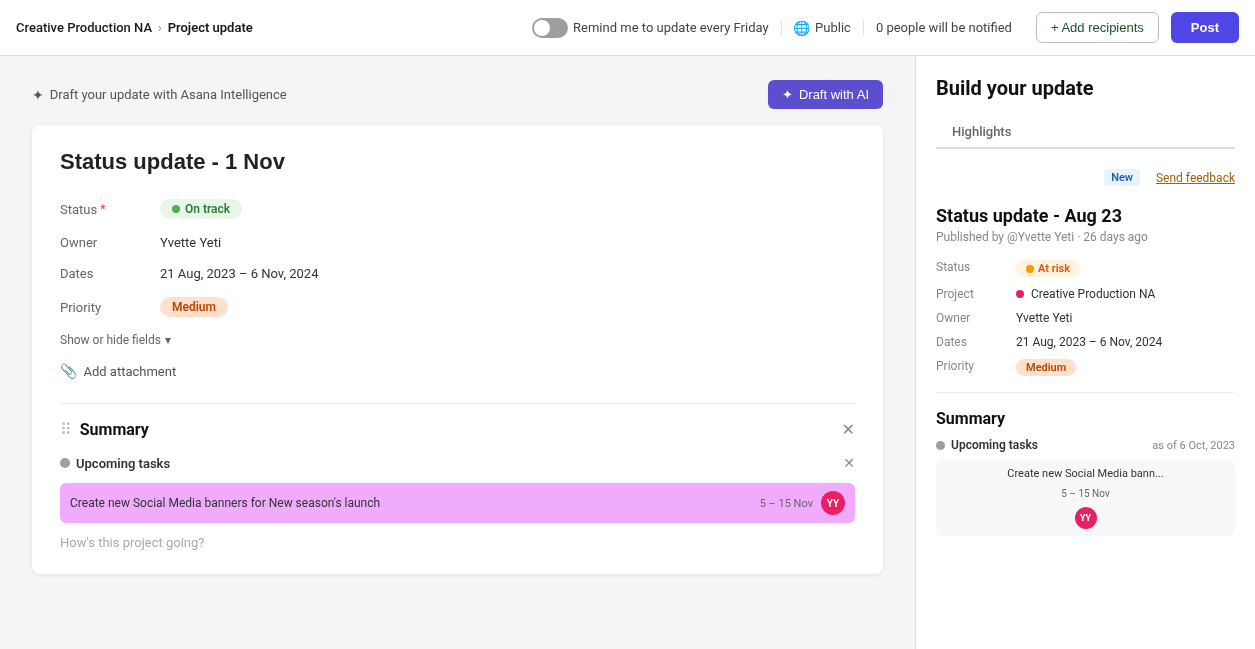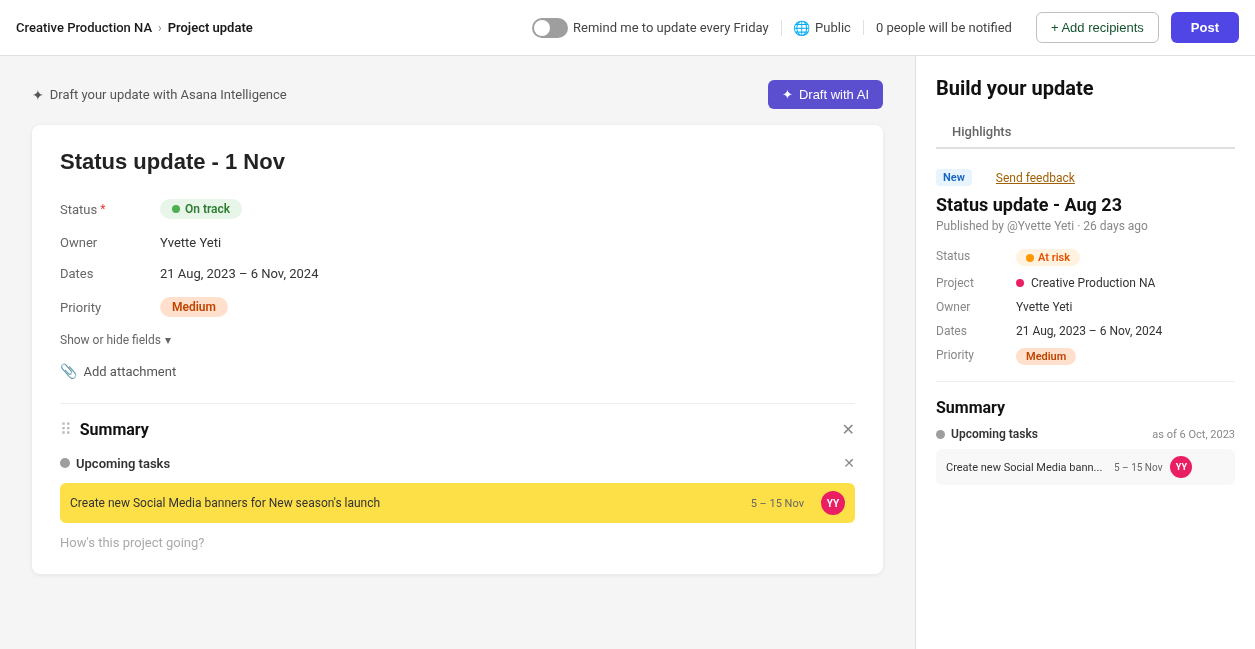--- a/index.html
+++ b/index.html
@@ -48,52 +48,52 @@
     
     .section-wrapper { margin-top: 8px; }
     .section-header { display: flex; align-items: center; gap: 8px; margin-bottom: 12px; }
     .drag-handle { color: #bbb; font-size: 16px; cursor: grab; }
     .section-title { font-size: 16px; font-weight: 700; color: #111; flex: 1; }
     .section-close { color: #888; cursor: pointer; font-size: 16px; }
     .subsection-header { display: flex; align-items: center; gap: 6px; margin-bottom: 8px; padding: 4px 0; }
     .gray-dot { width: 10px; height: 10px; border-radius: 50%; background: #9e9e9e; flex-shrink: 0; }
     .subsection-title { font-size: 13px; font-weight: 600; color: #333; flex: 1; }
     .subsection-close { color: #888; cursor: pointer; font-size: 14px; }
-    .task-row { display: flex; align-items: center; background: #fde047; border-radius: 6px; padding: 8px 10px; margin-bottom: 8px; gap: 17px; }
+    .task-row { display: flex; align-items: center; background: #f0abfc; border-radius: 6px; padding: 8px 10px; margin-bottom: 8px; gap: 8px; }
     .task-text { flex: 1; font-size: 12px; color: #333; }
     .task-date { font-size: 11px; color: #666; }
     .task-avatar { width: 24px; height: 24px; border-radius: 50%; background: #e91e63; color: #fff; font-size: 10px; font-weight: 700; display: flex; align-items: center; justify-content: center; }
     .how-going { font-size: 13px; color: #aaa; margin-top: 12px; }
 
     
     .right-panel { width: 340px; background: #fff; border-left: 1px solid #e0e0e0; overflow-y: auto; padding: 20px 20px; }
     .right-title { font-size: 20px; font-weight: 700; color: #111; margin-bottom: 16px; }
     .tabs { display: flex; gap: 0; border-bottom: 2px solid #e0e0e0; margin-bottom: 20px; }
     .tab { padding: 8px 16px; font-size: 13px; font-weight: 500; color: #666; cursor: pointer; border-bottom: 2px solid transparent; margin-bottom: -2px; }
     .tab.active { color: #1a1a1a; border-bottom: 2px solid #1a1a1a; font-weight: 600; }
 
-    .prev-update-meta { display: flex; align-items: center; gap: 24px; margin-bottom: 8px; }
+    .prev-update-meta { display: flex; align-items: center; gap: 16px; margin-bottom: 19px; justify-content: flex-end; }
     .new-badge { background: #e8f4fd; color: #1565c0; border-radius: 4px; padding: 2px 7px; font-size: 11px; font-weight: 600; }
     .send-feedback { font-size: 12px; color: #a16207; text-decoration: underline; cursor: pointer; }
     .prev-update-title { font-size: 18px; font-weight: 700; color: #111; margin-bottom: 4px; }
     .prev-update-subtitle { font-size: 12px; color: #888; margin-bottom: 16px; }
     .prev-field-row { display: flex; align-items: flex-start; margin-bottom: 10px; gap: 0; }
     .prev-field-label { width: 80px; font-size: 12px; color: #888; flex-shrink: 0; }
     .prev-field-value { font-size: 12px; color: #333; }
     .at-risk-badge { background: #fff3e0; color: #e65100; border-radius: 20px; padding: 2px 10px; font-size: 11px; font-weight: 600; display: flex; align-items: center; gap: 4px; }
     .orange-dot { width: 8px; height: 8px; border-radius: 50%; background: #ff9800; }
     .project-dot { width: 8px; height: 8px; border-radius: 50%; background: #e91e63; display: inline-block; margin-right: 4px; }
     .prev-priority-badge { background: #ffe0cc; color: #bf4400; border-radius: 20px; padding: 2px 10px; font-size: 11px; font-weight: 600; }
     .right-divider { border: none; border-top: 1px solid #eee; margin: 16px 0; }
     .right-section-title { font-size: 16px; font-weight: 700; color: #111; margin-bottom: 10px; }
     .right-subsection { display: flex; align-items: center; gap: 6px; margin-bottom: 8px; }
     .gray-dot-sm { width: 9px; height: 9px; border-radius: 50%; background: #9e9e9e; flex-shrink: 0; }
     .right-subsection-title { font-size: 12px; font-weight: 600; color: #333; flex: 1; }
     .right-subsection-date { font-size: 11px; color: #888; }
-    .right-task-row { display: flex; align-items: center; background: #f8f8f8; border-radius: 6px; padding: 7px 10px; gap: 8px; }
+    .right-task-row { display: flex; align-items: center; background: #f8f8f8; border-radius: 6px; padding: 7px 10px; gap: 8px; flex-direction: column; }
     .right-task-text { flex: 1; font-size: 11px; color: #333; white-space: nowrap; overflow: hidden; text-overflow: ellipsis; max-width: 160px; }
     .right-task-date { font-size: 10px; color: #666; white-space: nowrap; }
     .right-task-avatar { width: 22px; height: 22px; border-radius: 50%; background: #e91e63; color: #fff; font-size: 9px; font-weight: 700; display: flex; align-items: center; justify-content: center; flex-shrink: 0; }
   </style>
 </head>
 <body>
 
 <div class="topbar">
   <div class="topbar-breadcrumb">
     <span class="project-name">Creative Production NA</span>

